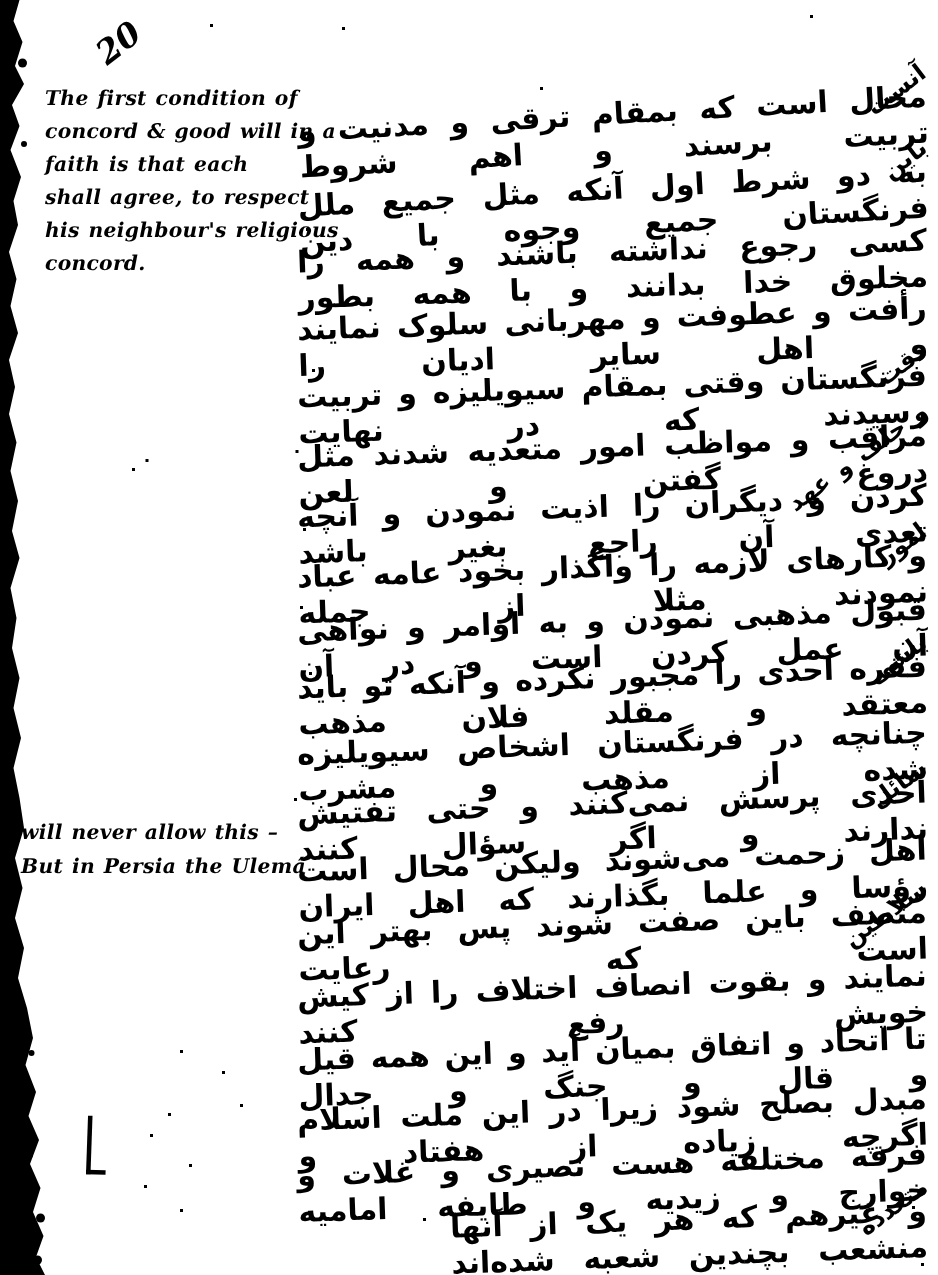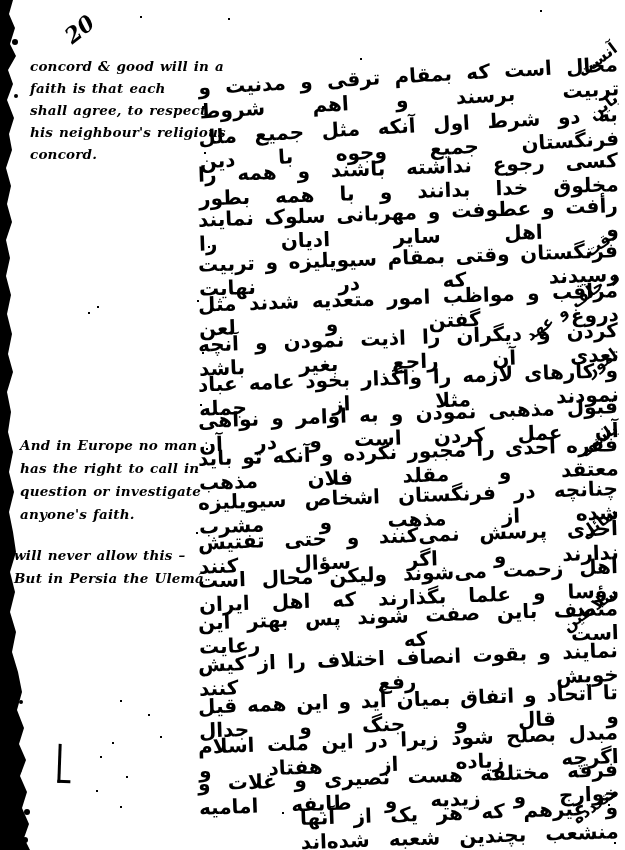--- a/index.html
+++ b/index.html
@@ -61,33 +61,28 @@
     <circle fill="#000" cx="21" cy="702" r="2"></circle>
     <circle fill="#000" cx="18" cy="730" r="3"></circle>
     <circle fill="#000" cx="20" cy="770" r="2"></circle>
     <circle fill="#000" cx="27" cy="812" r="3"></circle>
     <circle fill="#000" cx="25" cy="840" r="3"></circle>
   </svg>
 
   <div class="pagenum">20</div>
 
   <div class="note note1">
+    <span class="nline">The first condition of</span>
     <span class="nline">concord &amp; good will in a</span>
     <span class="nline">faith is that each</span>
     <span class="nline">shall agree, to respect</span>
     <span class="nline">his neighbour's religious</span>
     <span class="nline">concord.</span>
   </div>
 
-  <div class="note note2">
-    <span class="nline">And in Europe no man</span>
-    <span class="nline">has the right to call in</span>
-    <span class="nline">question or investigate</span>
-    <span class="nline">anyone's faith.</span>
-  </div>
 
   <div class="note note3">
     <span class="nline">will never allow this –</span>
     <span class="nline">But in Persia the Ulemá</span>
   </div>
 
   <div class="mcol" dir="rtl">
     <div class="pline t3" style="top:52px"><span class="tail">آنست</span><span>محال است که بمقام ترقی و مدنیت و تربیت برسند و اهم شروط</span></div>
     <div class="pline t3" style="top:102px"><span class="tail">باین</span><span>به دو شرط اول آنکه مثل جمیع ملل فرنگستان جمیع وجوه با دین</span></div>
     <div class="pline" style="top:148px"><span class="tail"></span><span>کسی رجوع نداشته باشند و همه را مخلوق خدا بدانند و با همه بطور</span></div>

